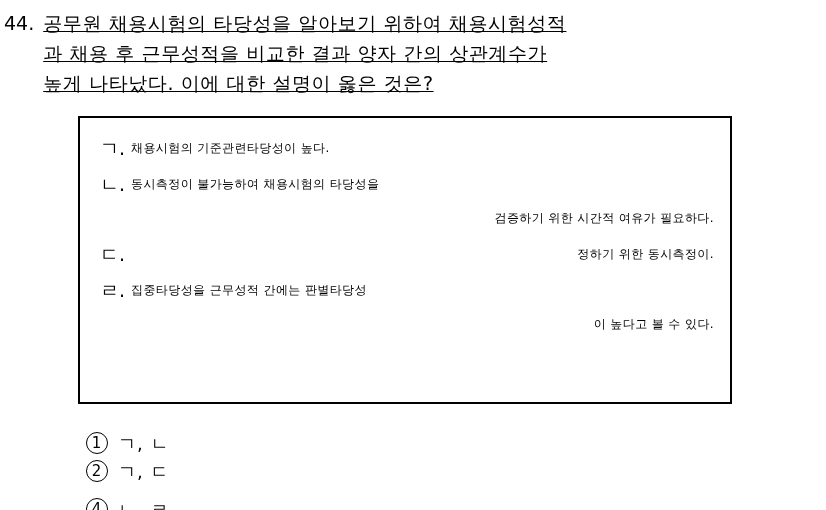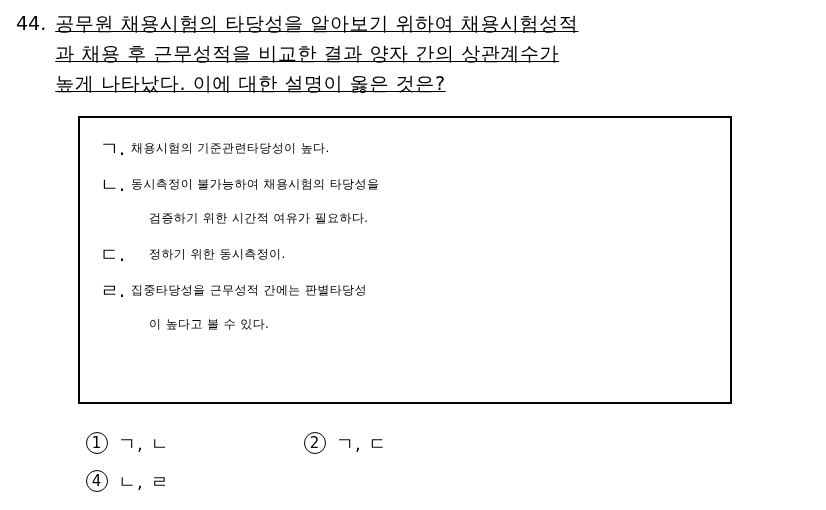--- a/index.html
+++ b/index.html
@@ -17,21 +17,21 @@
   .page {
     position: relative;
     width: 826px;
     height: 510px;
     box-sizing: border-box;
   }
 
   
   .question {
     position: absolute;
-    left: 16px;
+    left: 4px;
     top: 8px;
     width: 790px;
     display: flex;
     align-items: flex-start;
   }
   .q-number {
     flex: 0 0 auto;
     font-size: 19px;
     line-height: 30px;
     letter-spacing: 0px;
@@ -75,32 +75,34 @@
     flex: 1 1 auto;
   }
   .st-line {
     font-size: 12px;
     line-height: 34px;
     letter-spacing: 0.4px;
     white-space: nowrap;
   }
   .st-line.indent {
     padding-left: 18px;
+    text-align: right;
   }
 
   
   .choices {
     position: absolute;
     left: 86px;
     top: 430px;
     width: 640px;
   }
   .choice-row {
     display: flex;
     margin-bottom: 10px;
+    flex-direction: column;
   }
   .choice {
     font-size: 18px;
     line-height: 28px;
     letter-spacing: 1px;
     white-space: nowrap;
   }
   .choice.col1 { width: 218px; }
   .choice-num {
     display: inline-block;

